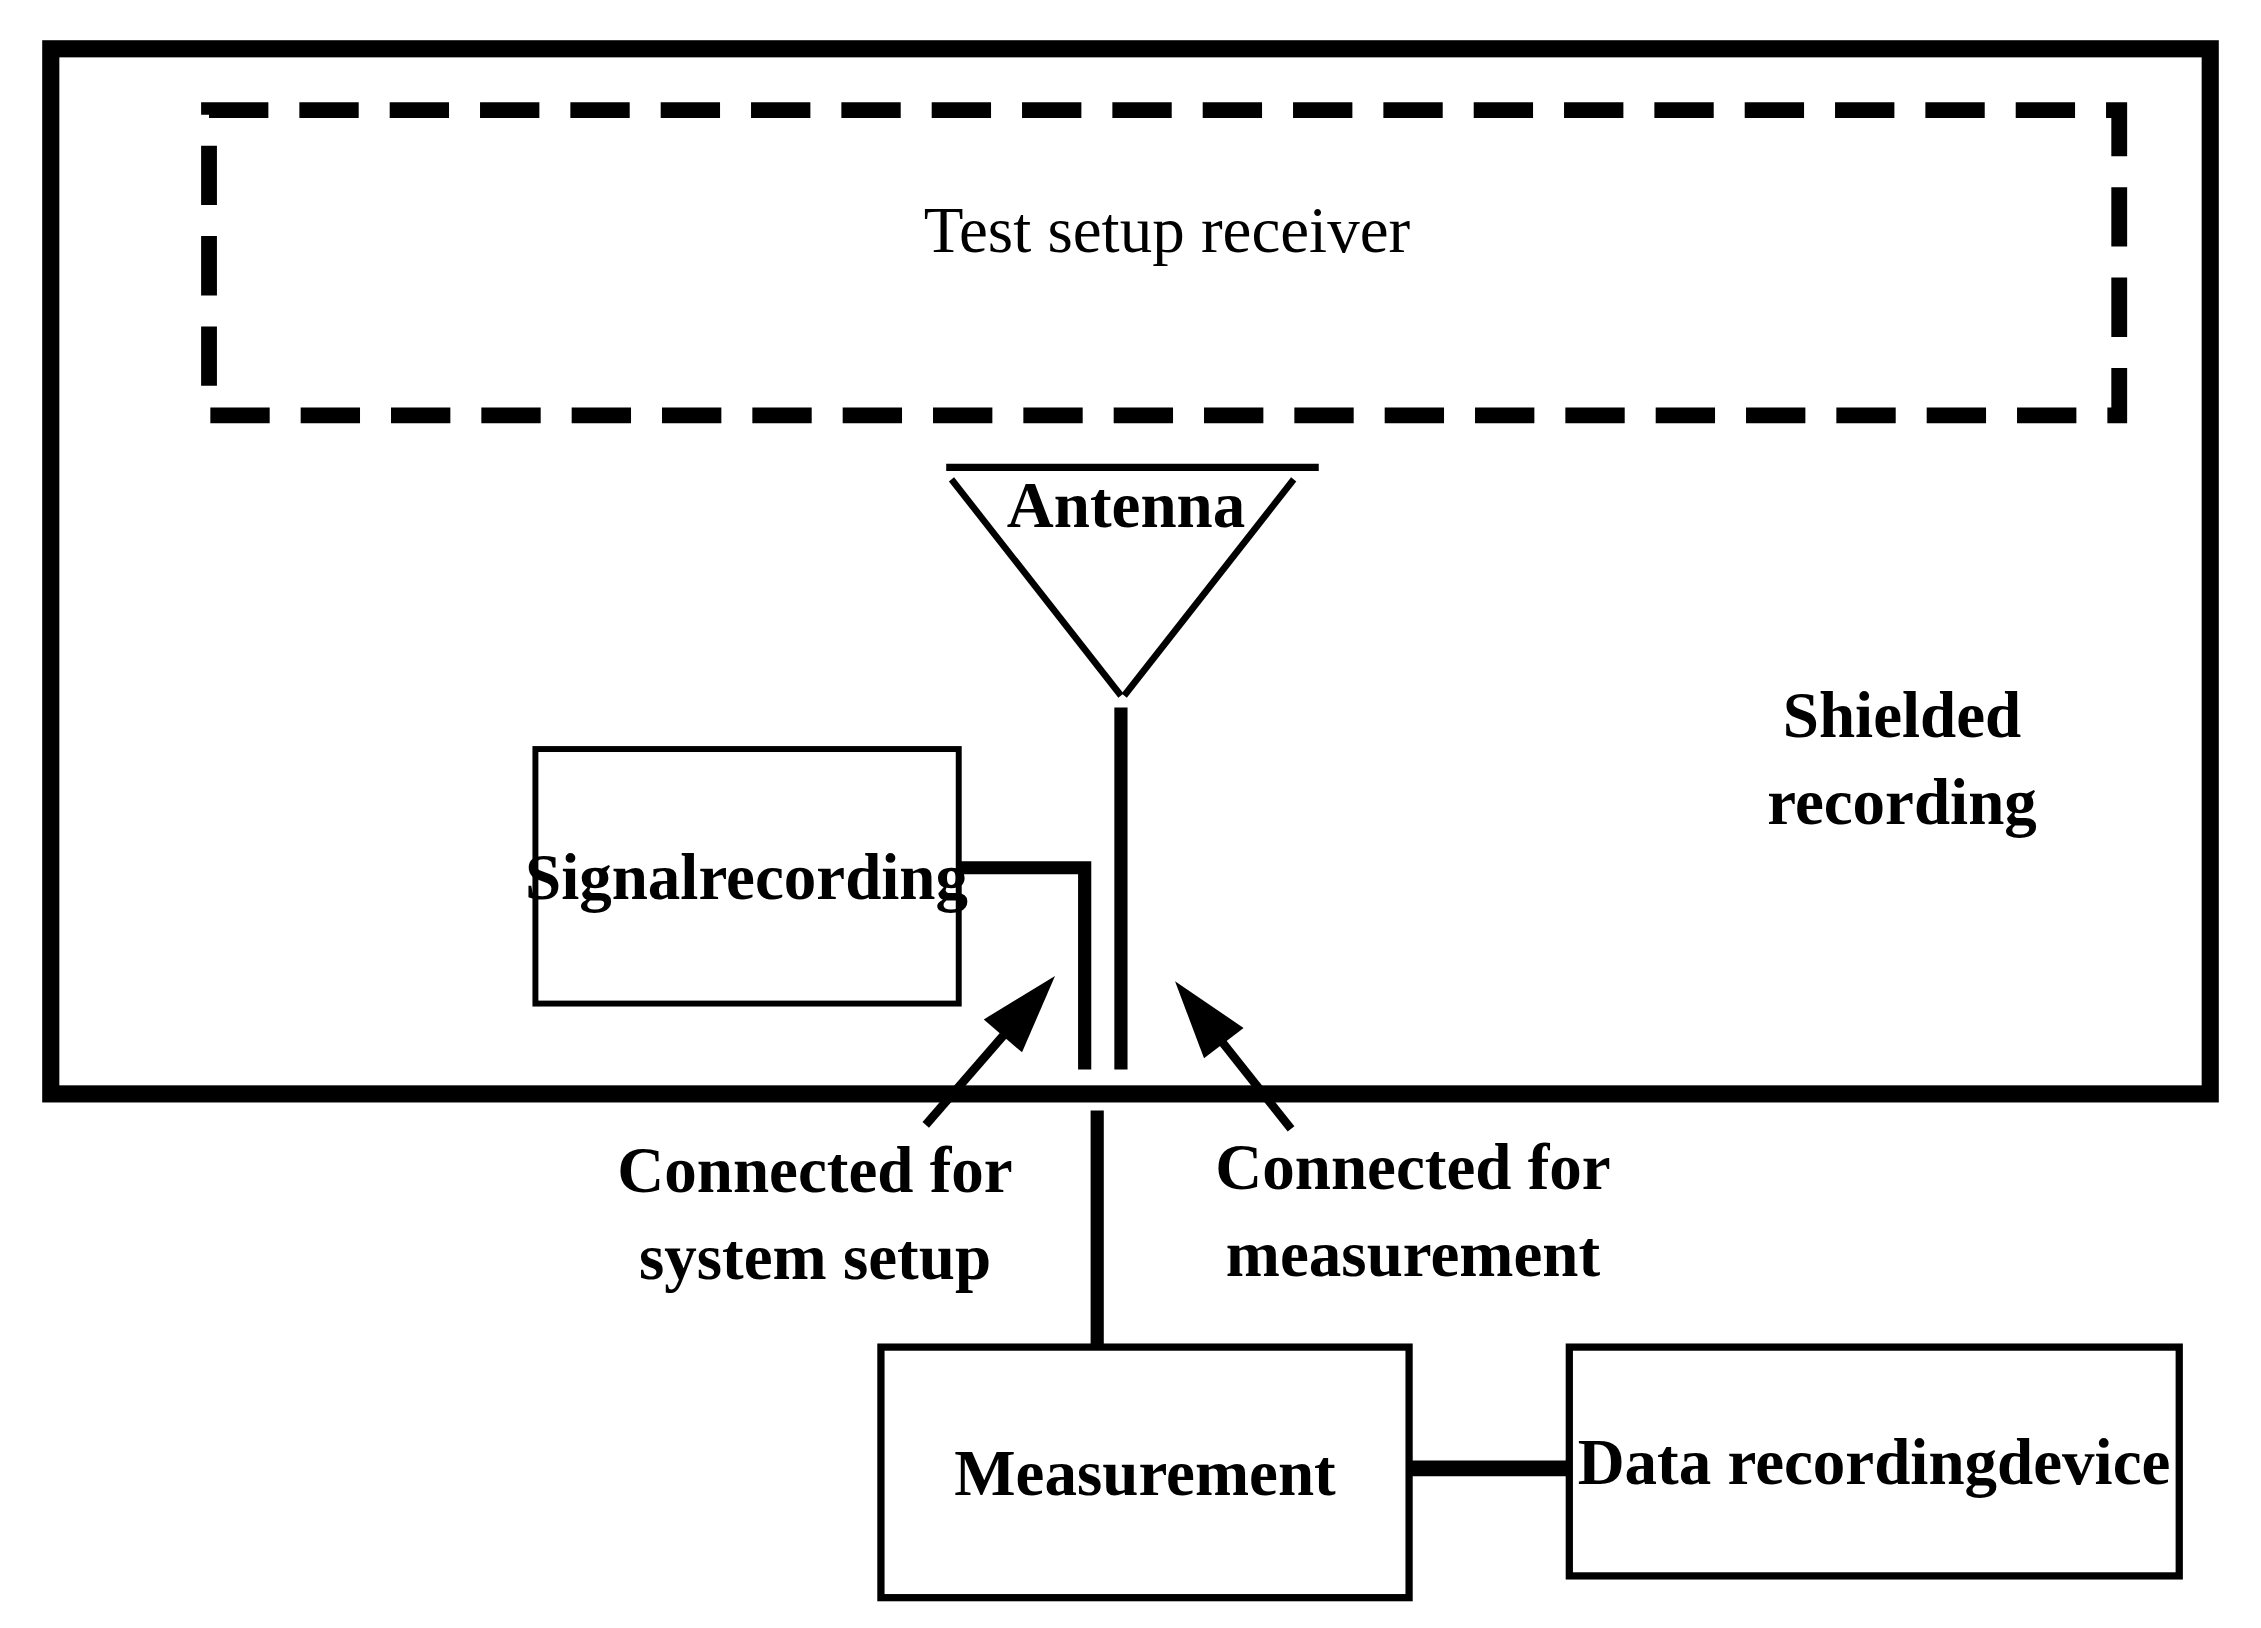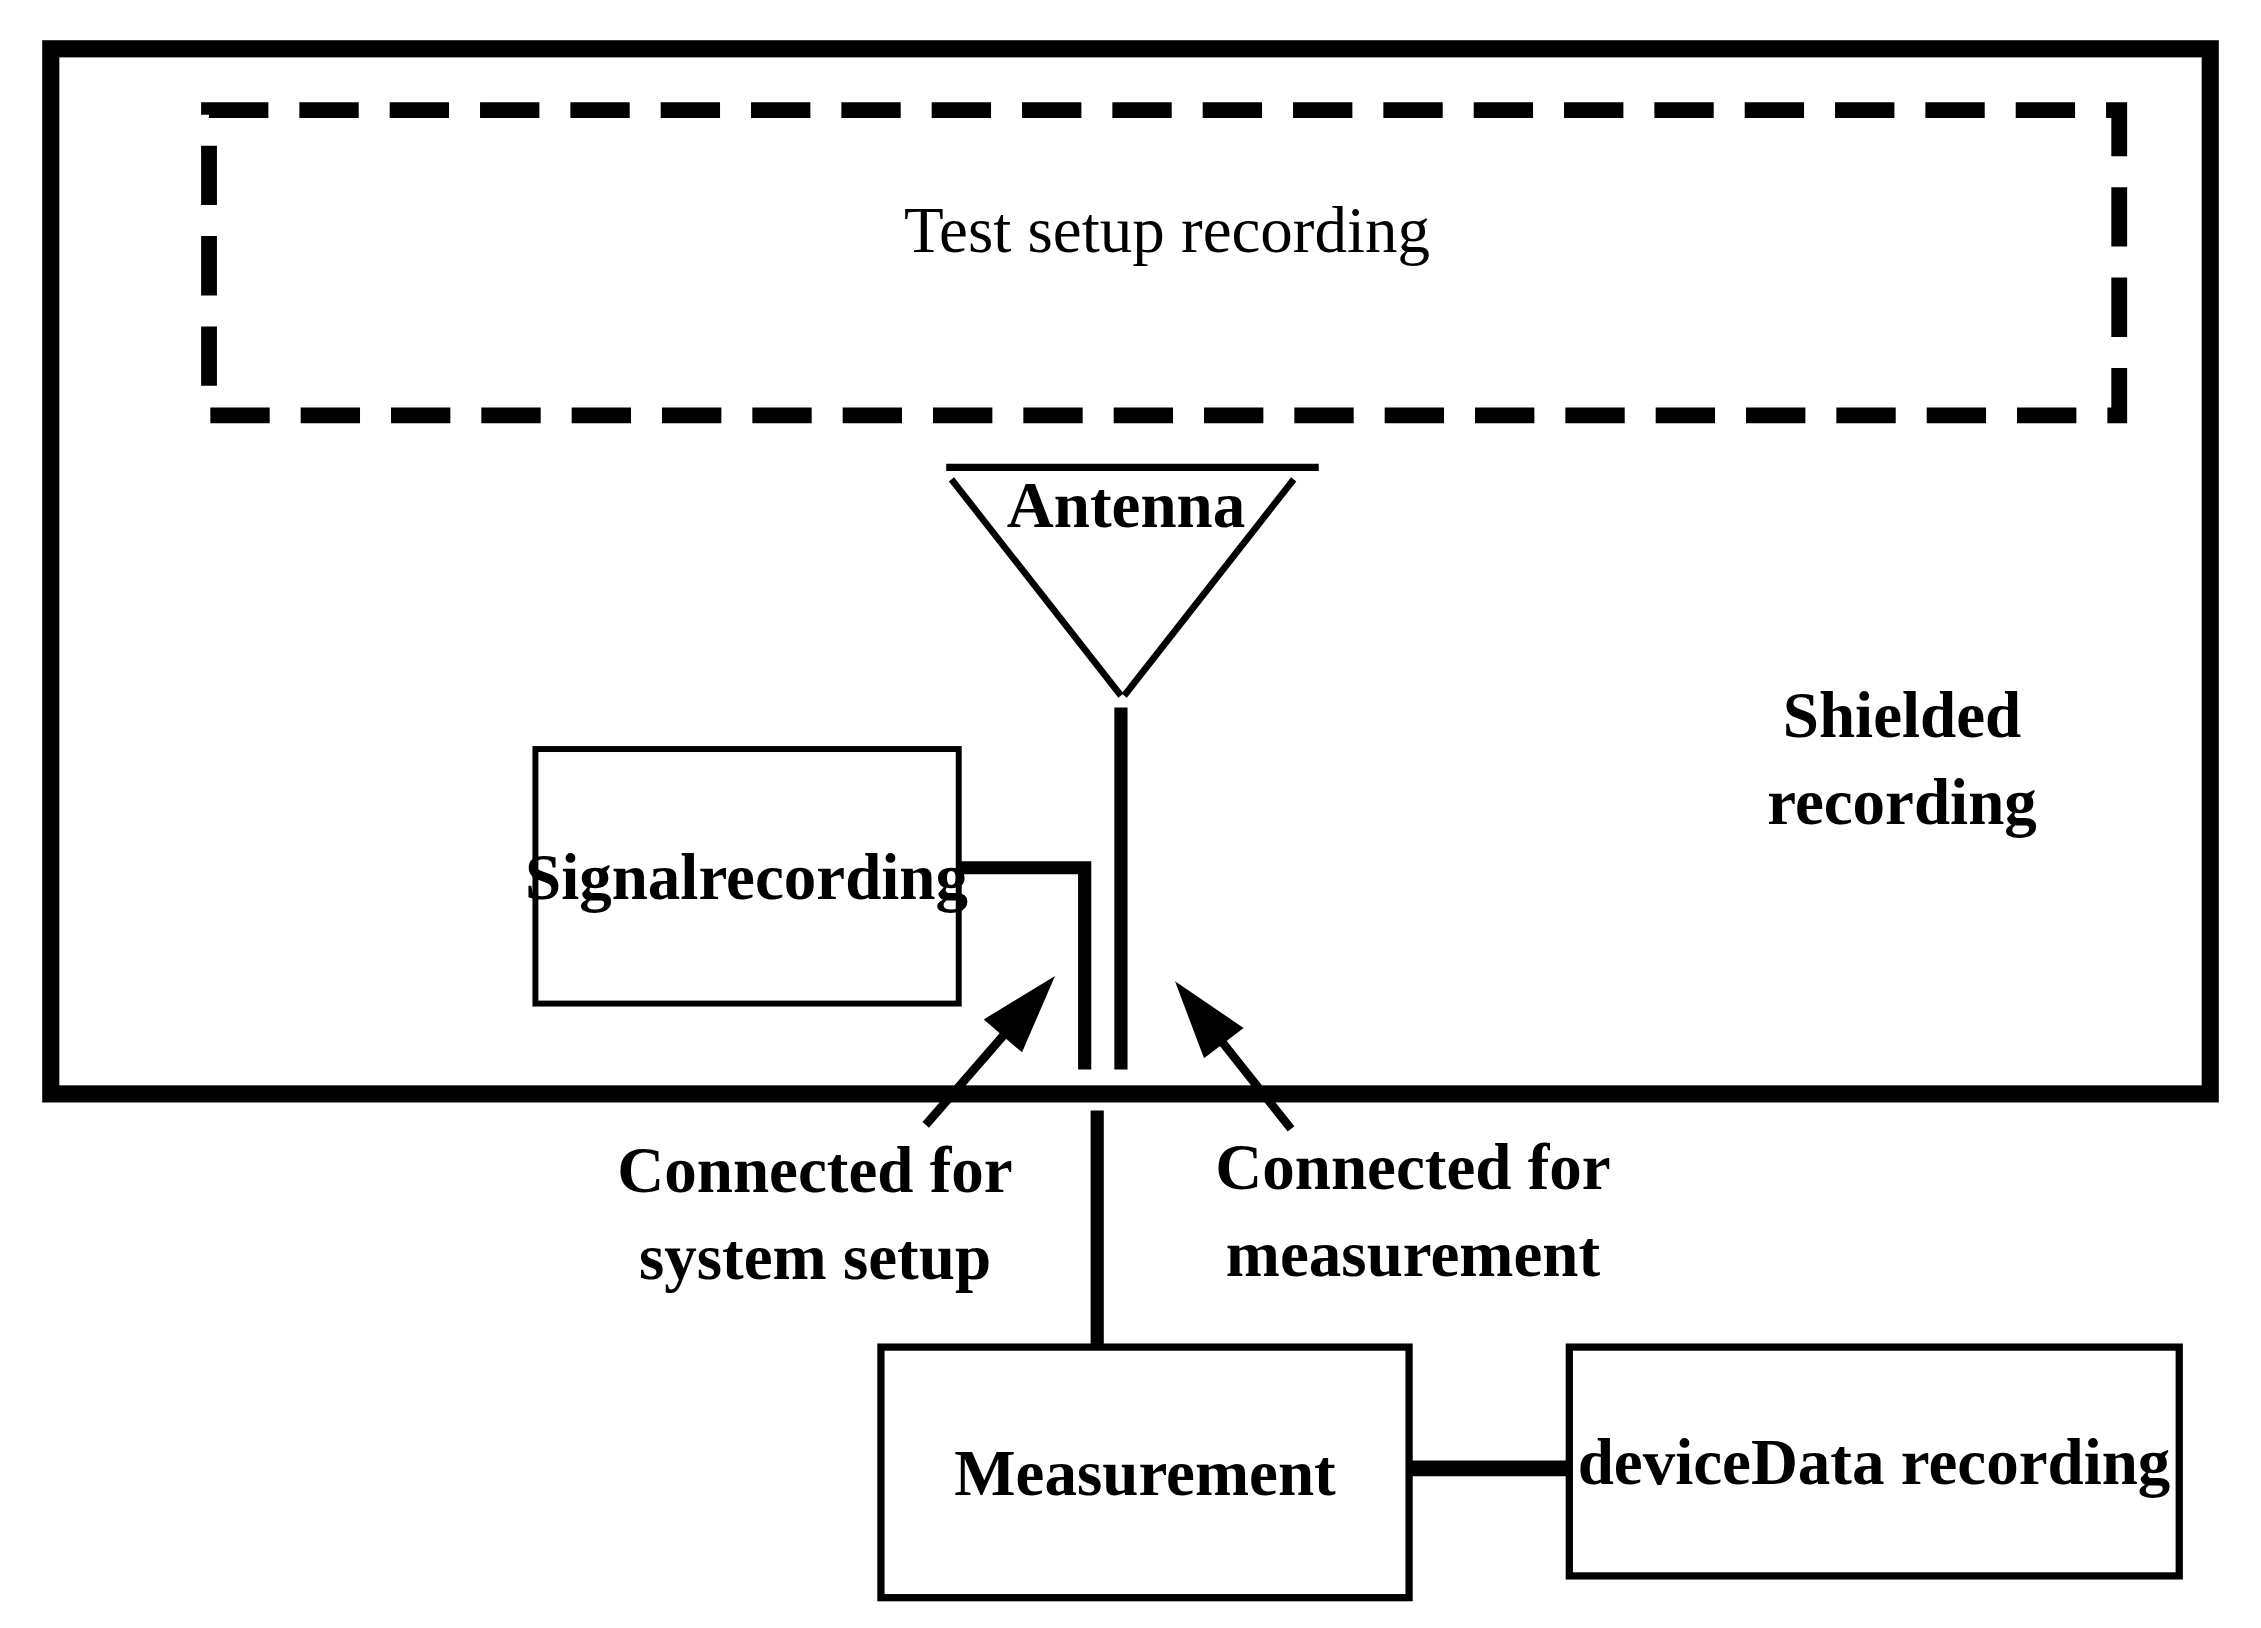--- a/index.html
+++ b/index.html
@@ -70,21 +70,21 @@
     <line x1="1958" y1="1712" x2="1850" y2="1576" stroke="#000000" stroke-width="13"></line>
     <polygon points="1782,1488 1886,1559 1826,1605" fill="#000000"></polygon>
 
     <rect x="1336" y="2043" width="801" height="380" fill="#ffffff" stroke="#000000" stroke-width="11"></rect>
 
     <rect x="2380" y="2043" width="925" height="347" fill="#ffffff" stroke="#000000" stroke-width="11"></rect>
 
     <line x1="2137" y1="2227" x2="2380" y2="2227" stroke="#000000" stroke-width="24"></line>
   </svg>
 
-  <div class="lbl" style="left:1167px; top:187px;">Test setup recording</div>
+  <div class="lbl" style="left:1167px; top:187px;">Test setup receiver</div>
 
   <div class="lbl" style="left:1126px; top:462px;font-weight:bold;">Antenna</div>
 
   <div class="boxlbl" style="left:535px; top:749px; width:423px; height:255px;">
     <span>Signal</span>
     <span>recording</span>
   </div>
 
   <div class="lbl" style="left:1902px; top:672px;">
     <span>Shielded</span>
@@ -99,18 +99,18 @@
   <div class="lbl" style="left:1413px; top:1124px;">
     <span>Connected for</span>
     <span>measurement</span>
   </div>
 
   <div class="boxlbl" style="left:881px; top:1347px; width:528px; height:251px;">
     <span>Measurement</span>
   </div>
 
   <div class="boxlbl" style="left:1569px; top:1347px; width:610px; height:229px;">
+    <span>Data recording</span>
     <span>device</span>
-    <span>Data recording</span>
   </div>
 
 </div>
 
 
 </body></html>

